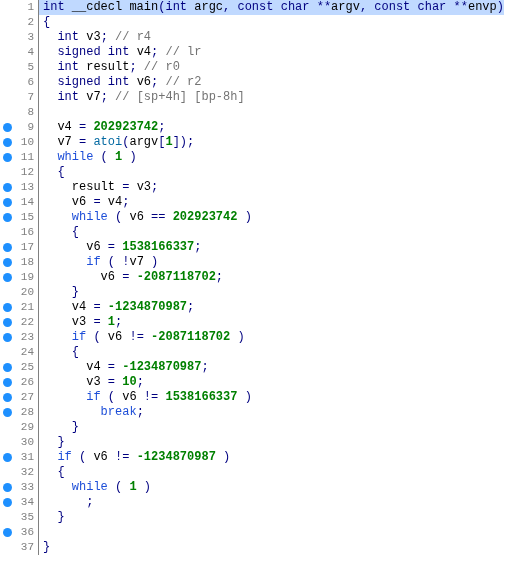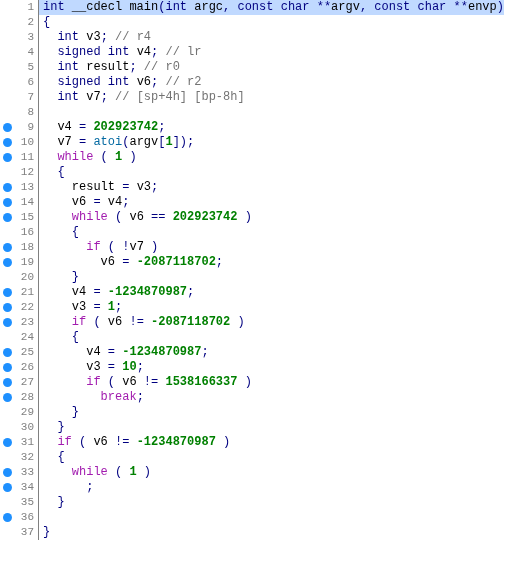--- a/index.html
+++ b/index.html
@@ -40,21 +40,21 @@
     padding-right: 4px;
     border-right: 1px solid #808080;
     flex-shrink: 0;
     font-size: 11px;
   }
   .code {
     padding-left: 4px;
     white-space: pre;
     color: #000080;
   }
-  .kw { color: #a21caf; }
+  .kw { color: #1d4ed8; }
   .ty { color: #000080; }
   .id { color: #000000; }
   .fn { color: #0369a1; }
   .num { color: #008000; font-weight: bold; }
   .cmt { color: #737373; }
   .hl { background: #c0d9ff; }
   .punc { color: #000080; }
 </style>
 </head>
 <body>
@@ -149,20 +149,27 @@
     </div>
     <div class="line">
       <div class="bp"></div>
       <div class="ln">16</div>
       <div class="code"><span class="punc">    {</span></div>
     </div>
     <div class="line">
       <div class="bp">
         <div class="dot"></div>
       </div>
+      <div class="ln">17</div>
+      <div class="code"><span class="punc">      </span><span class="id">v6</span><span class="punc"> = </span><span class="num">1538166337</span><span class="punc">;</span></div>
+    </div>
+    <div class="line">
+      <div class="bp">
+        <div class="dot"></div>
+      </div>
       <div class="ln">18</div>
       <div class="code"><span class="punc">      </span><span class="kw">if</span><span class="punc"> ( !</span><span class="id">v7</span><span class="punc"> )</span></div>
     </div>
     <div class="line">
       <div class="bp">
         <div class="dot"></div>
       </div>
       <div class="ln">19</div>
       <div class="code"><span class="punc">        </span><span class="id">v6</span><span class="punc"> = </span><span class="num">-2087118702</span><span class="punc">;</span></div>
     </div>

